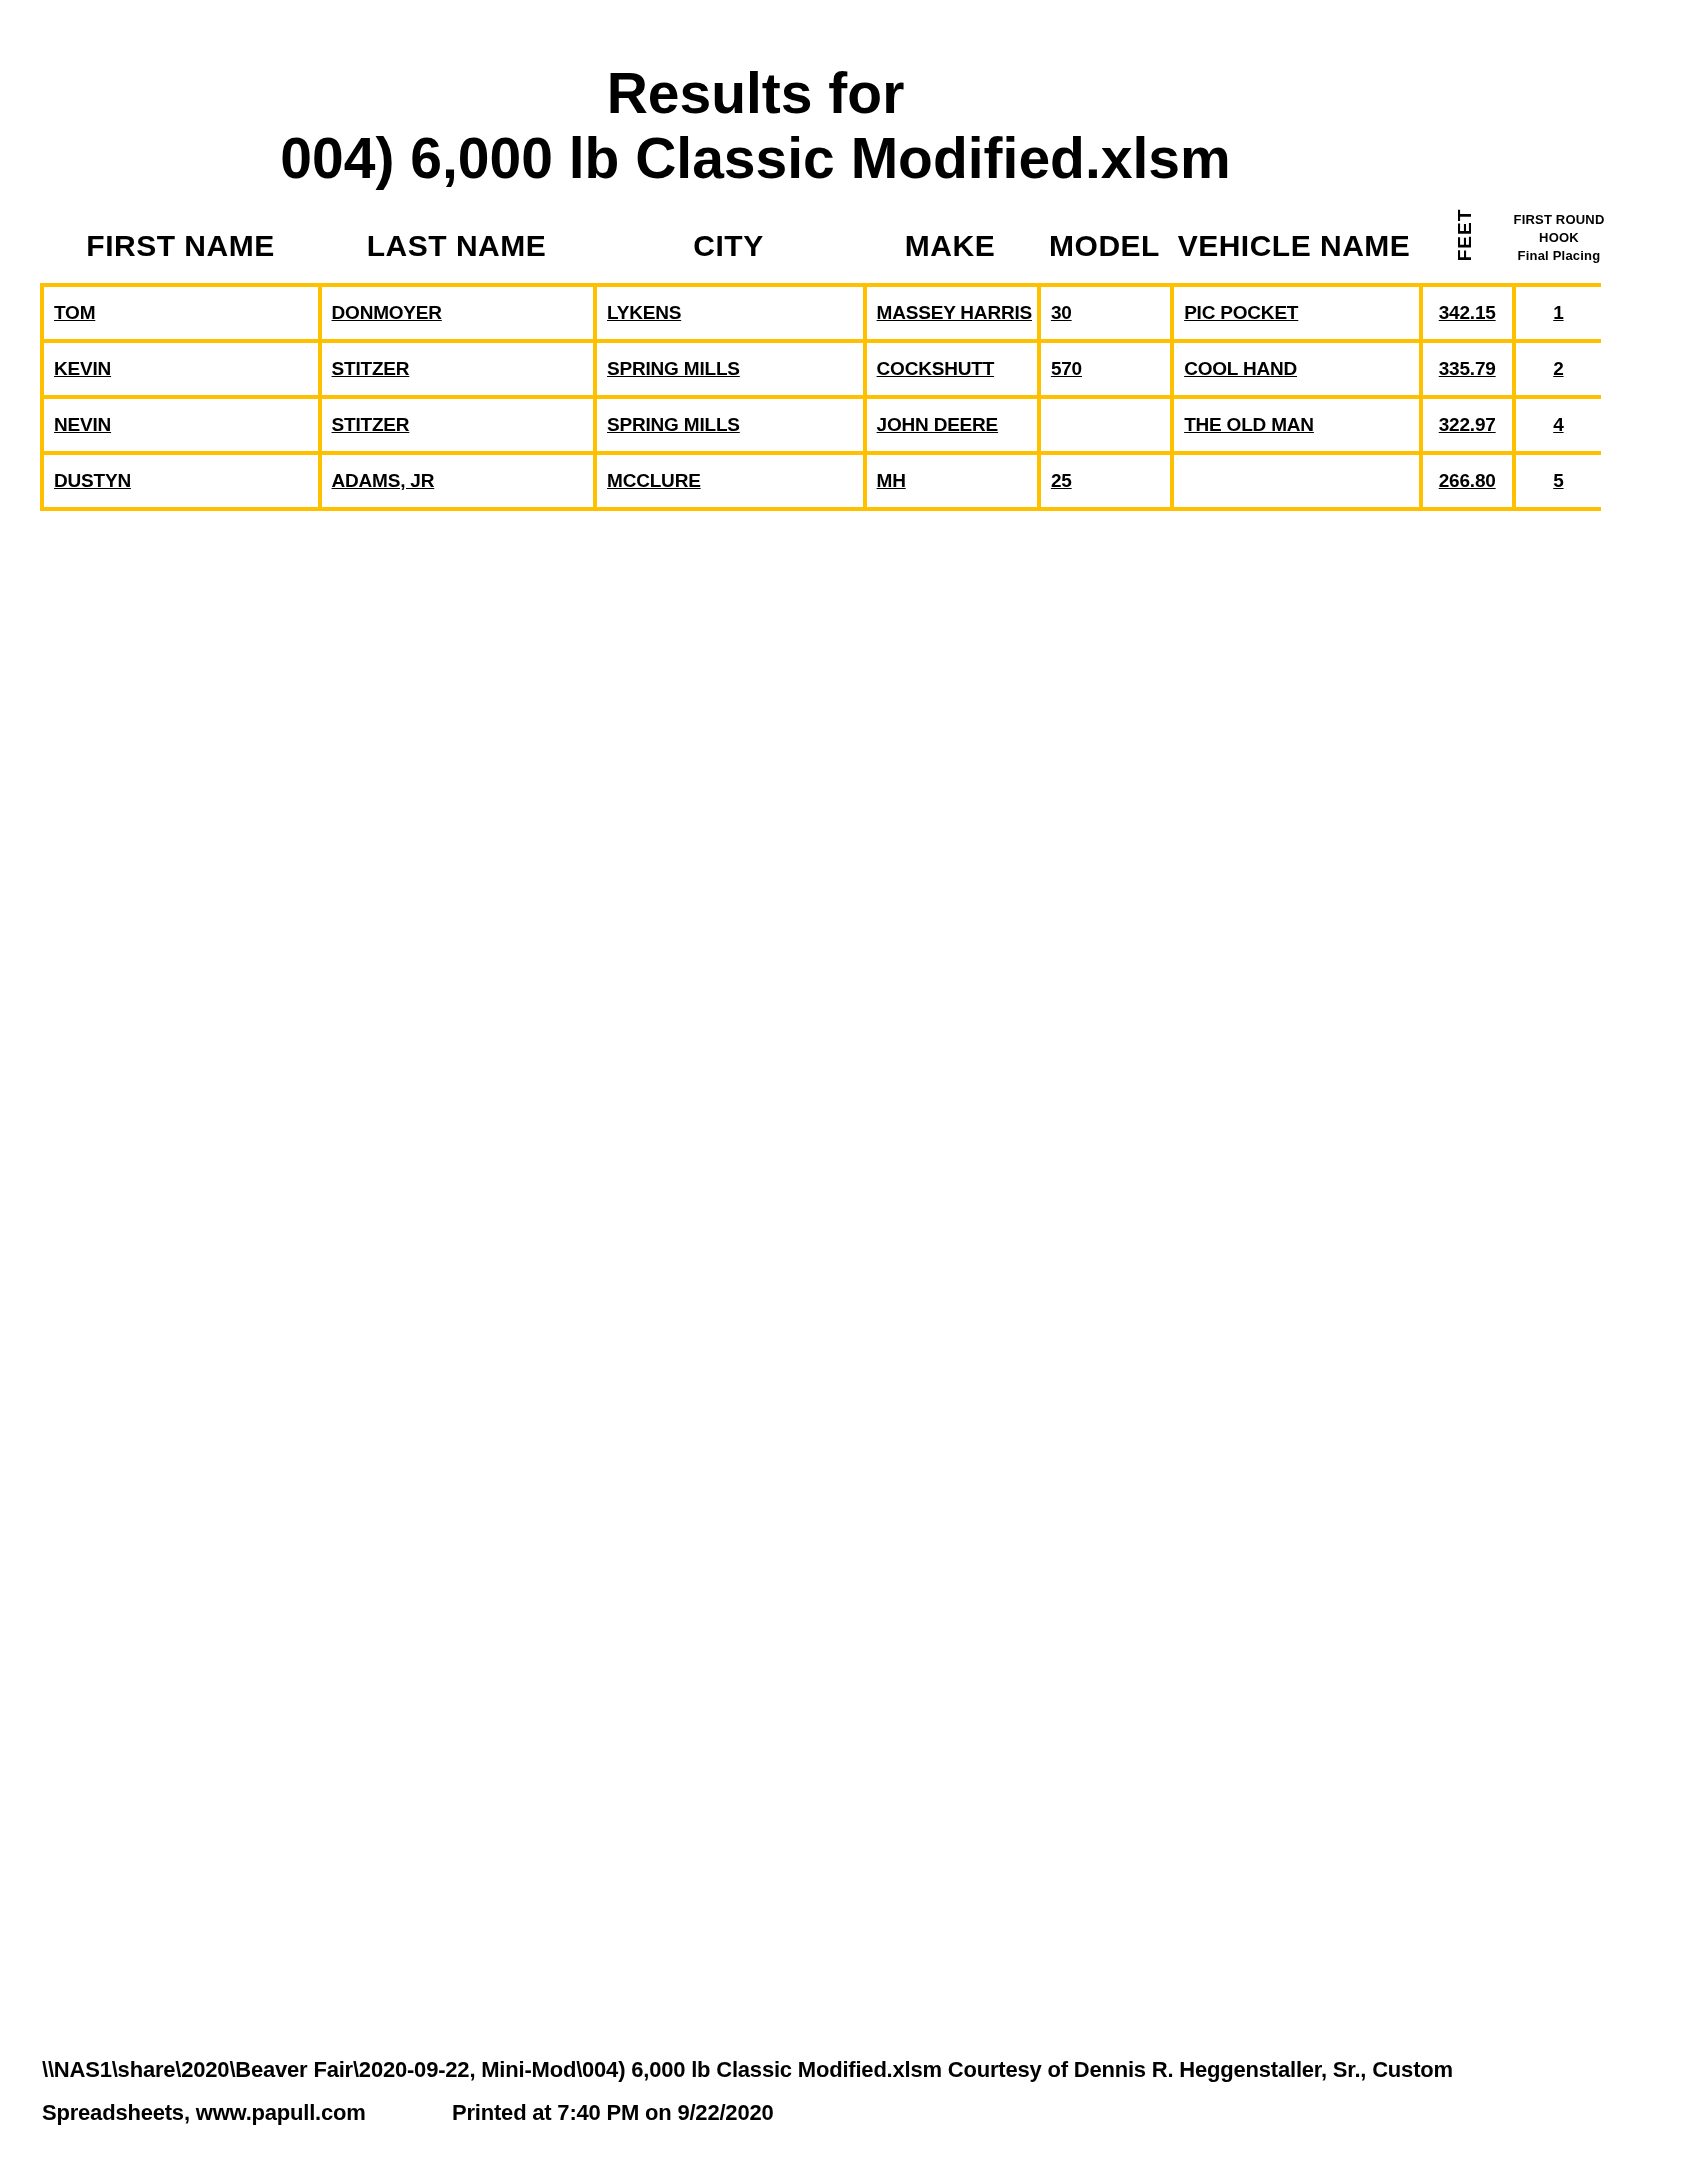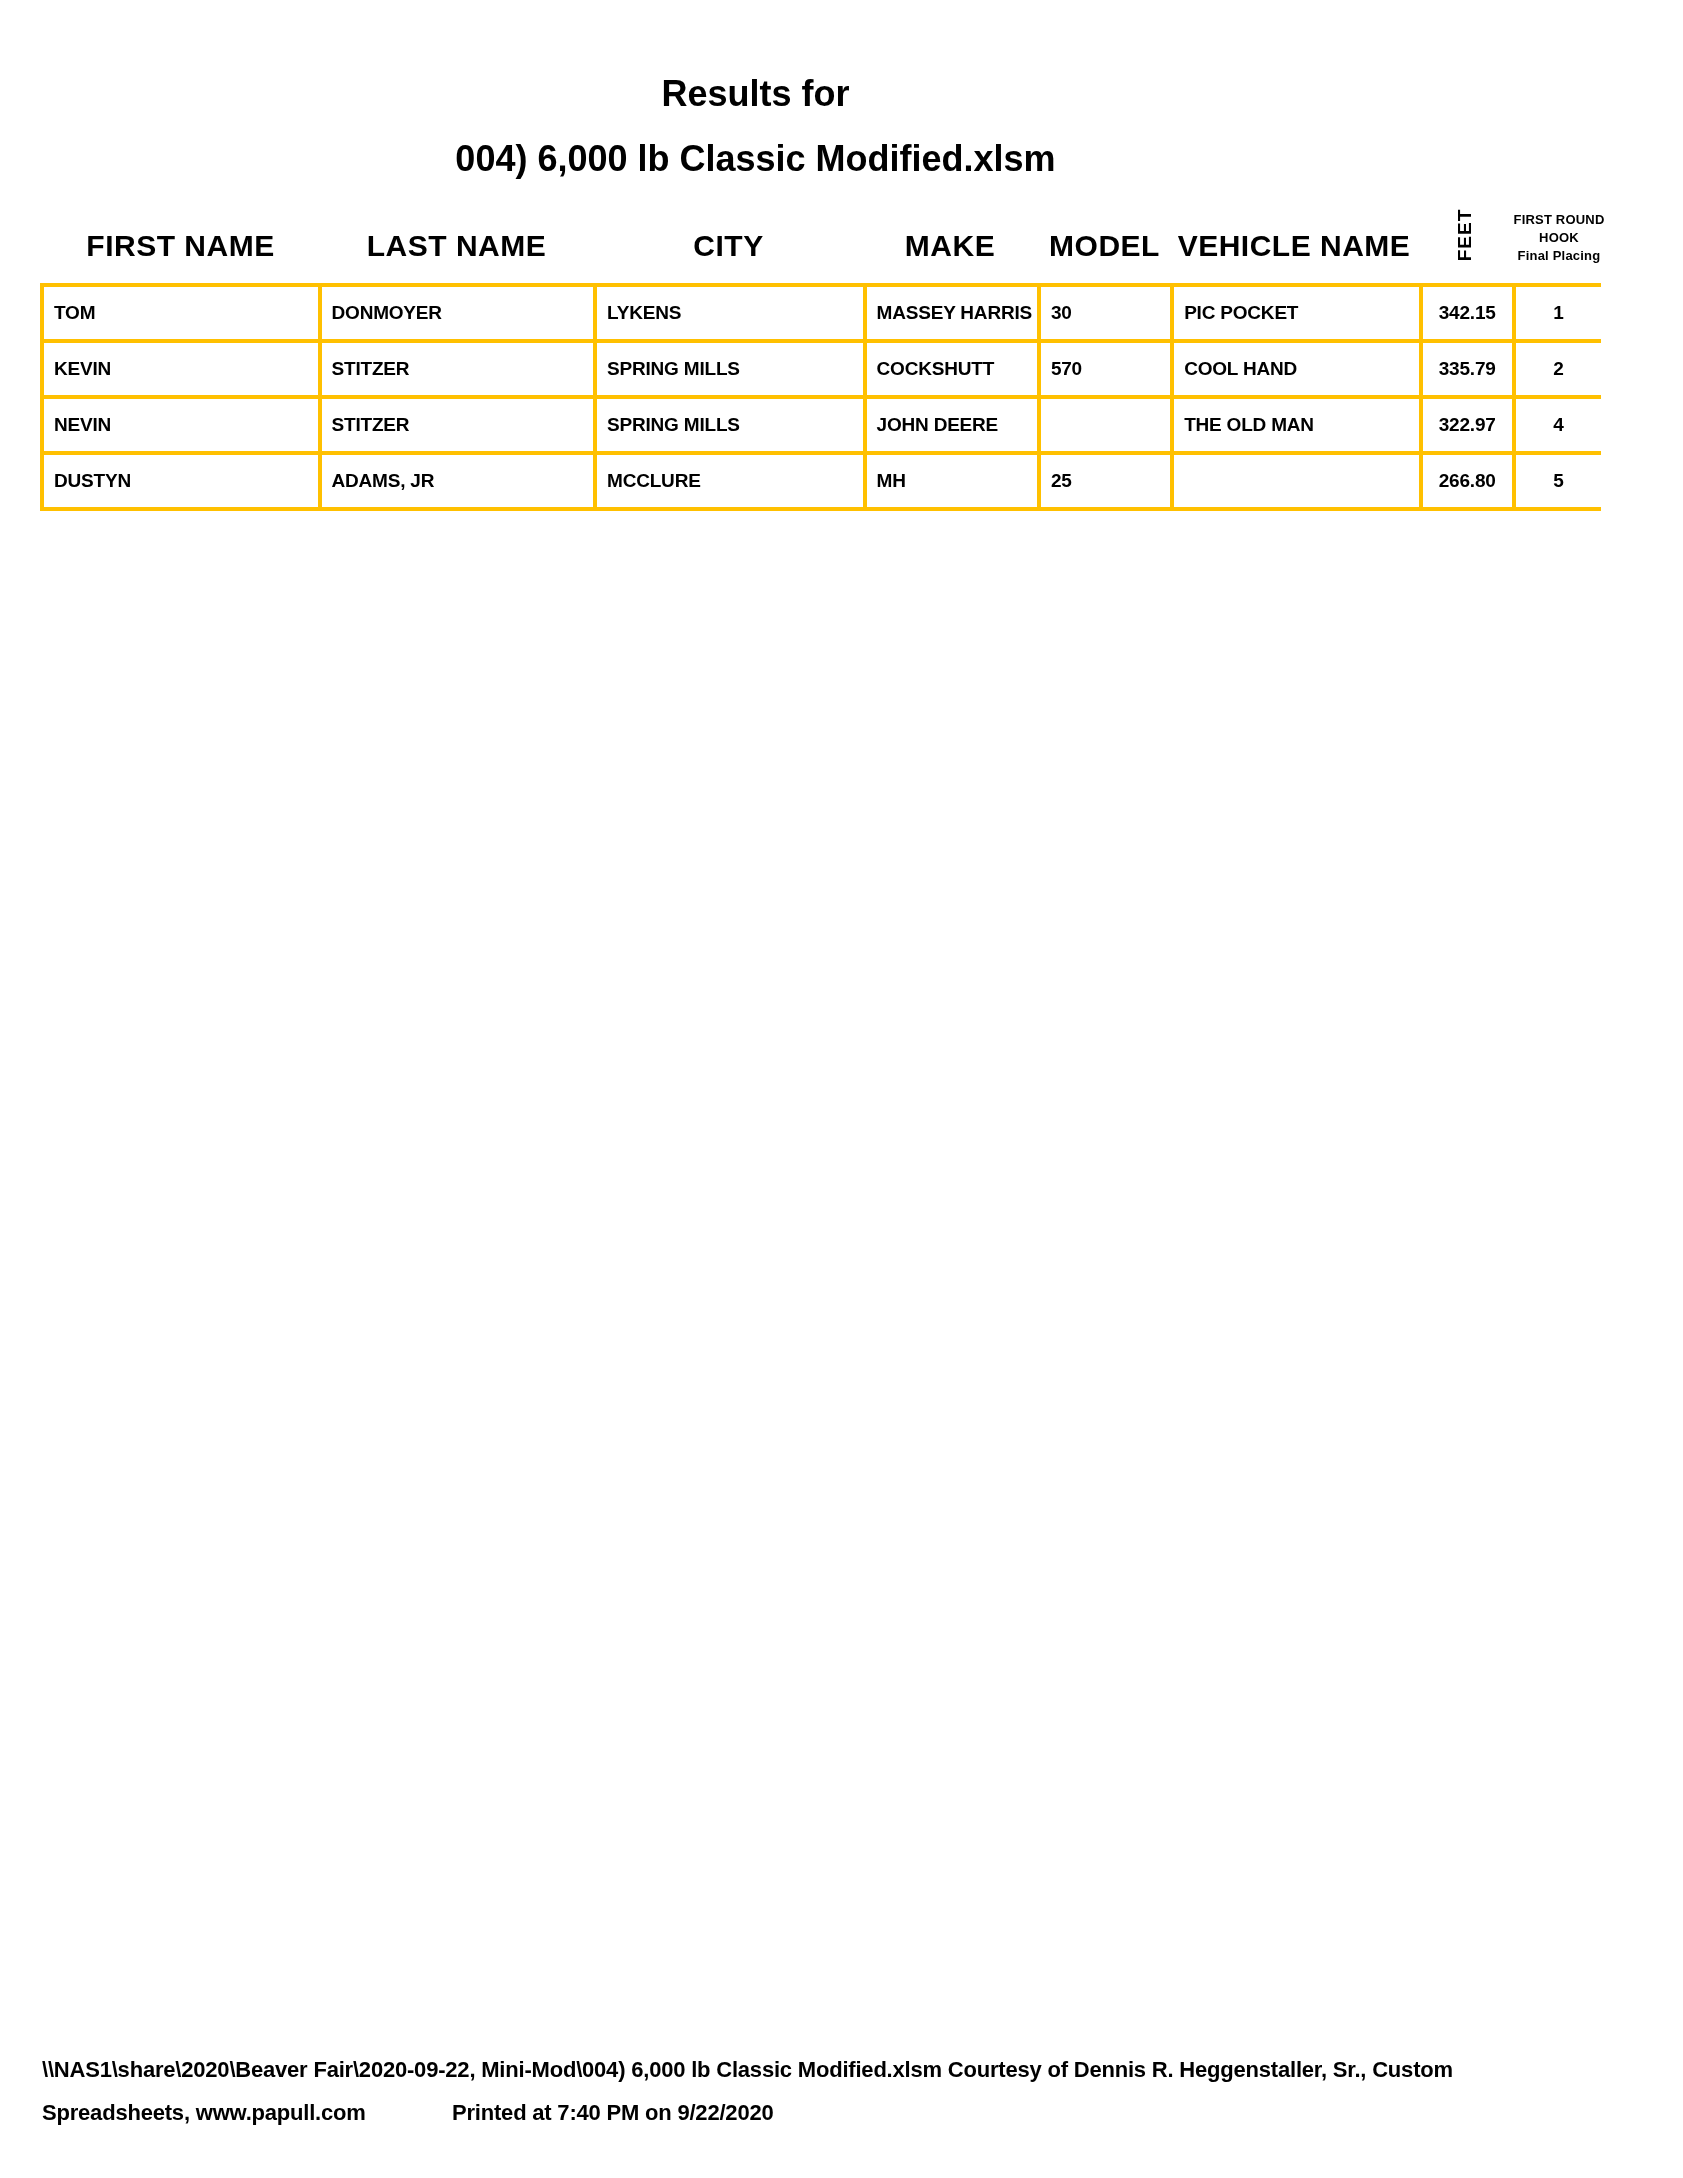--- a/index.html
+++ b/index.html
@@ -17,21 +17,21 @@
     overflow:hidden;
   }
 
   
   .title{
     position:absolute;
     left:0; top:61px;
     width:1511px;
     text-align:center;
     font-weight:bold;
-    font-size:36px;
+    font-size:57px;
     line-height:65px;
     letter-spacing:0px;
   }
 
   
   .col-headers{position:absolute;left:0;top:0;width:1683px;height:287px;}
   .ch{
     position:absolute;
     top:229px;
     text-align:center;
@@ -76,20 +76,21 @@
   table.results td{
     border:4px solid var(--gold);
     height:52px;
     font-weight:bold;
     font-size:19px;
     letter-spacing:-0.2px;
     padding:0 0 0 10px;
     vertical-align:middle;
     white-space:nowrap;
     overflow:hidden;
+    text-decoration:underline;
   }
   table.results td.num{
     text-align:center;
     padding:0;
   }
   table.results td.placing{
     border-right:none;
     text-align:center;
     padding:0;
   }

